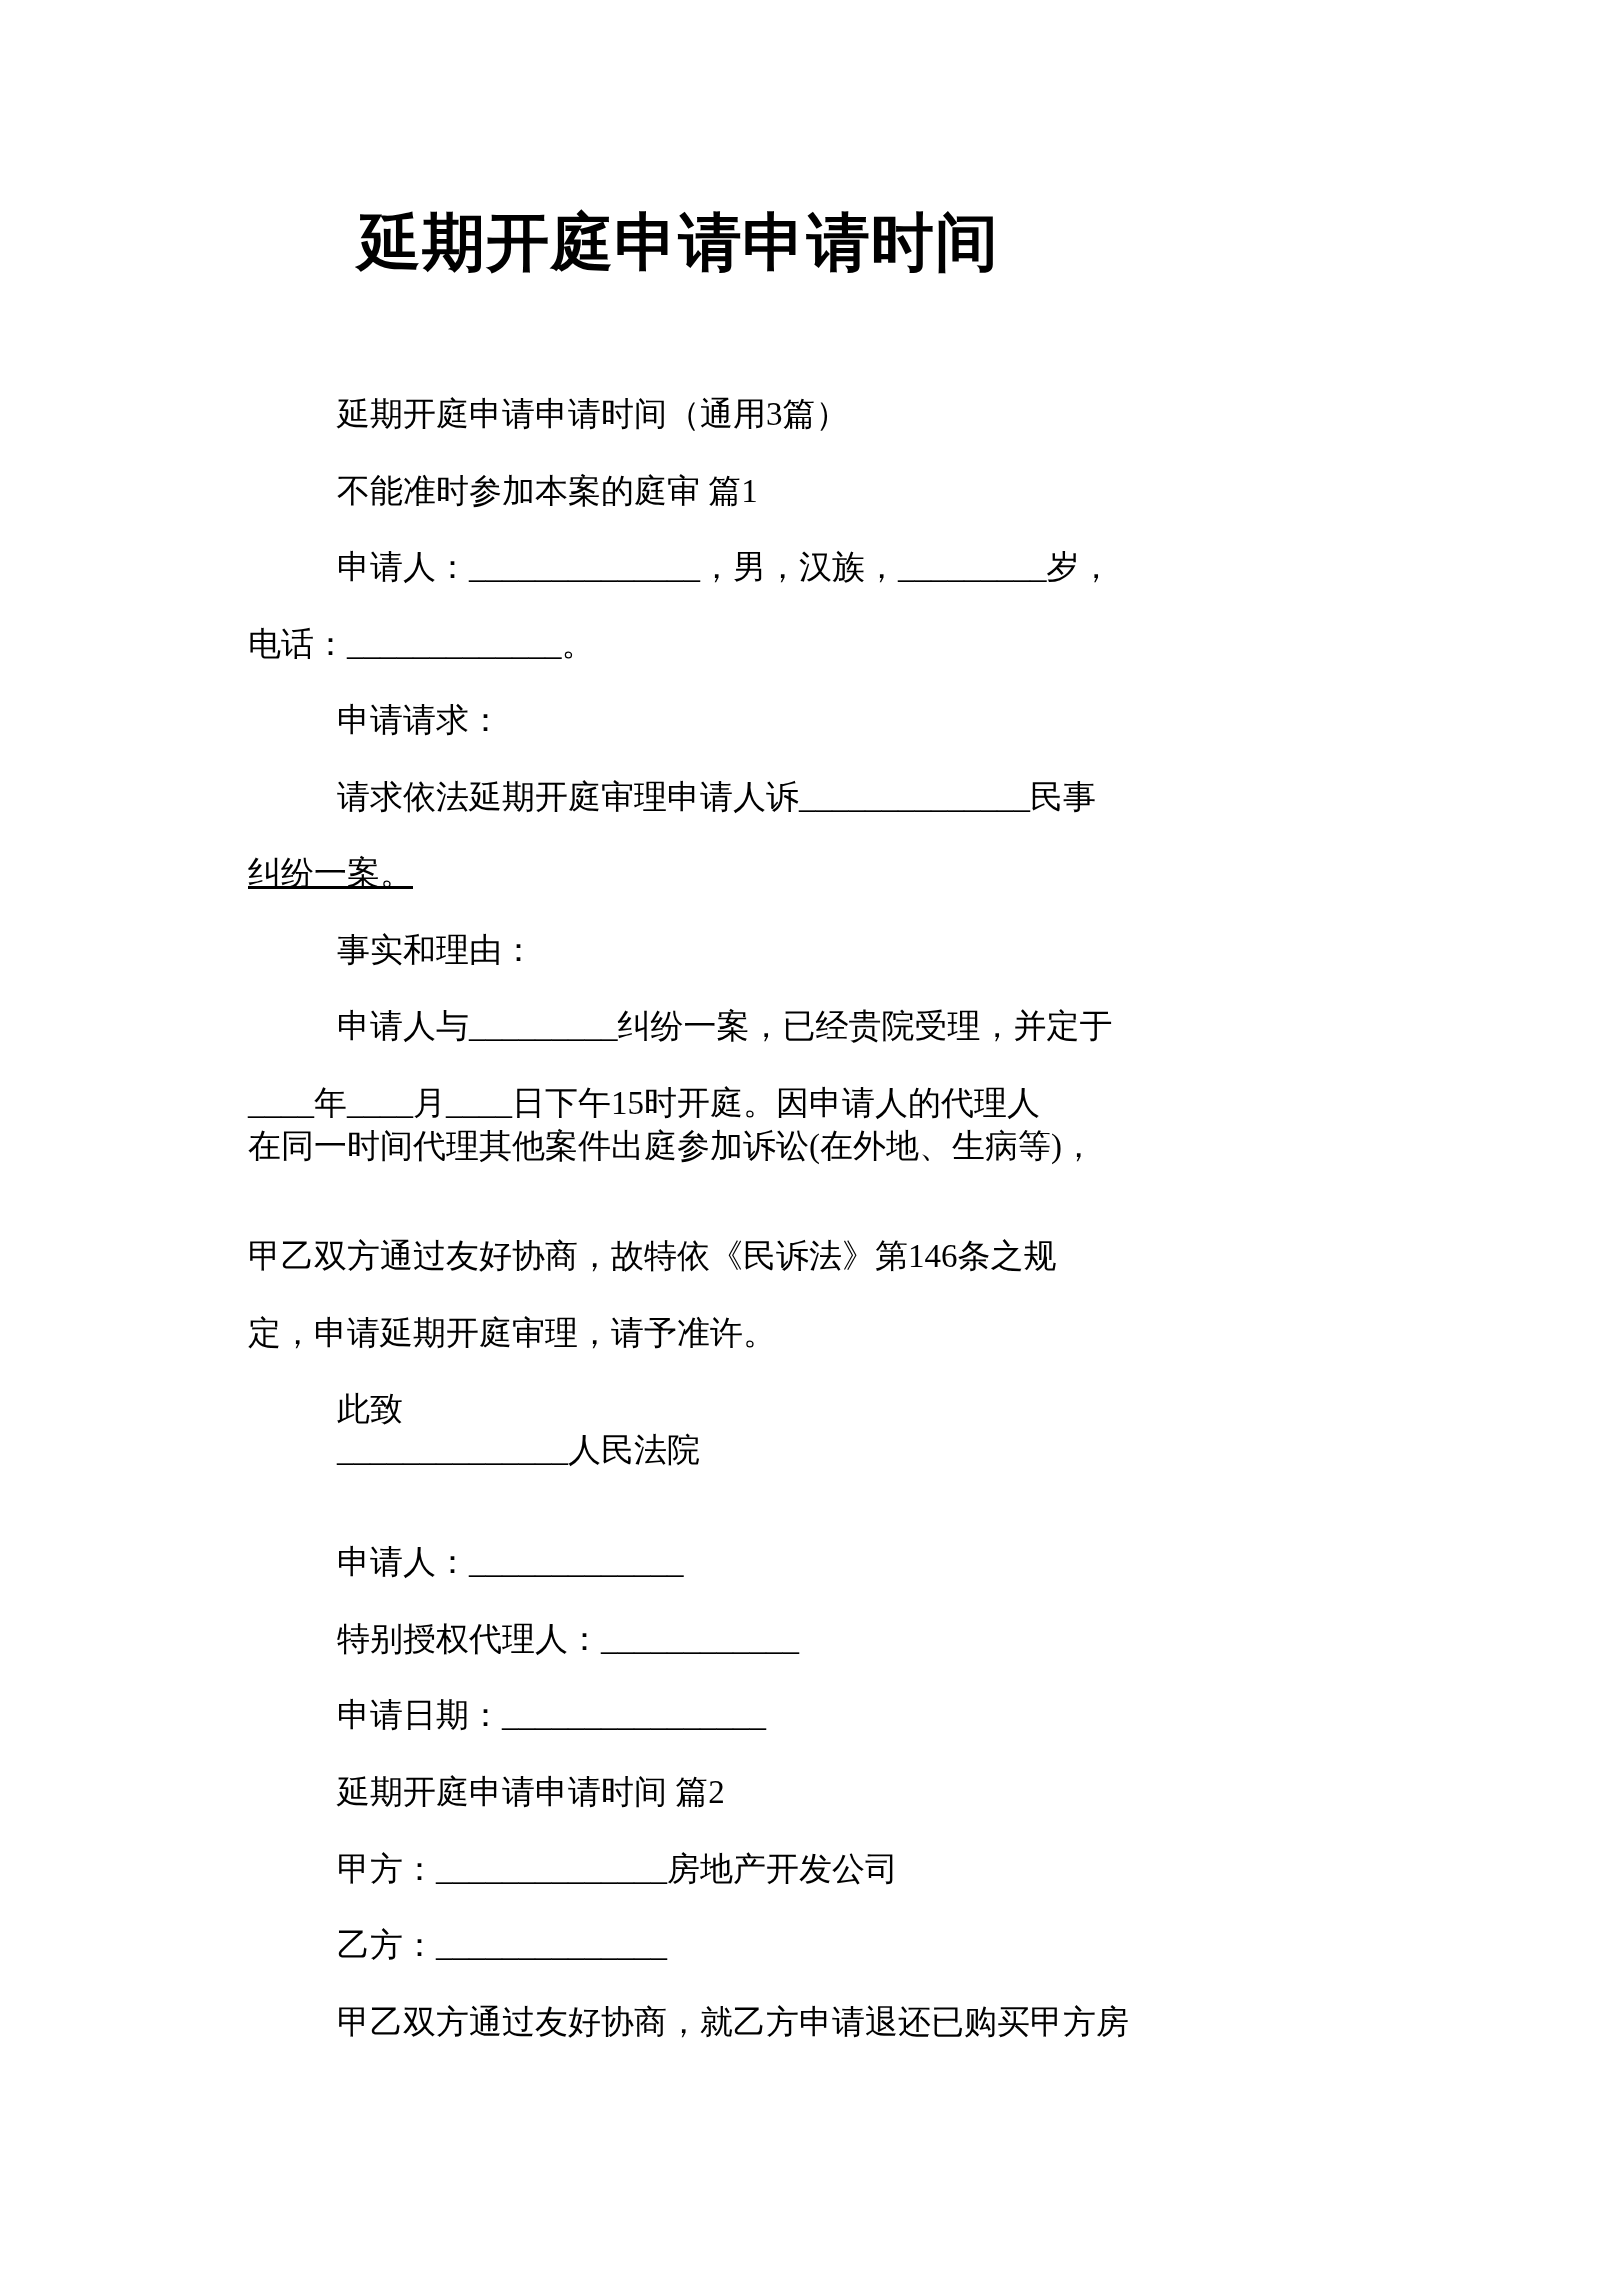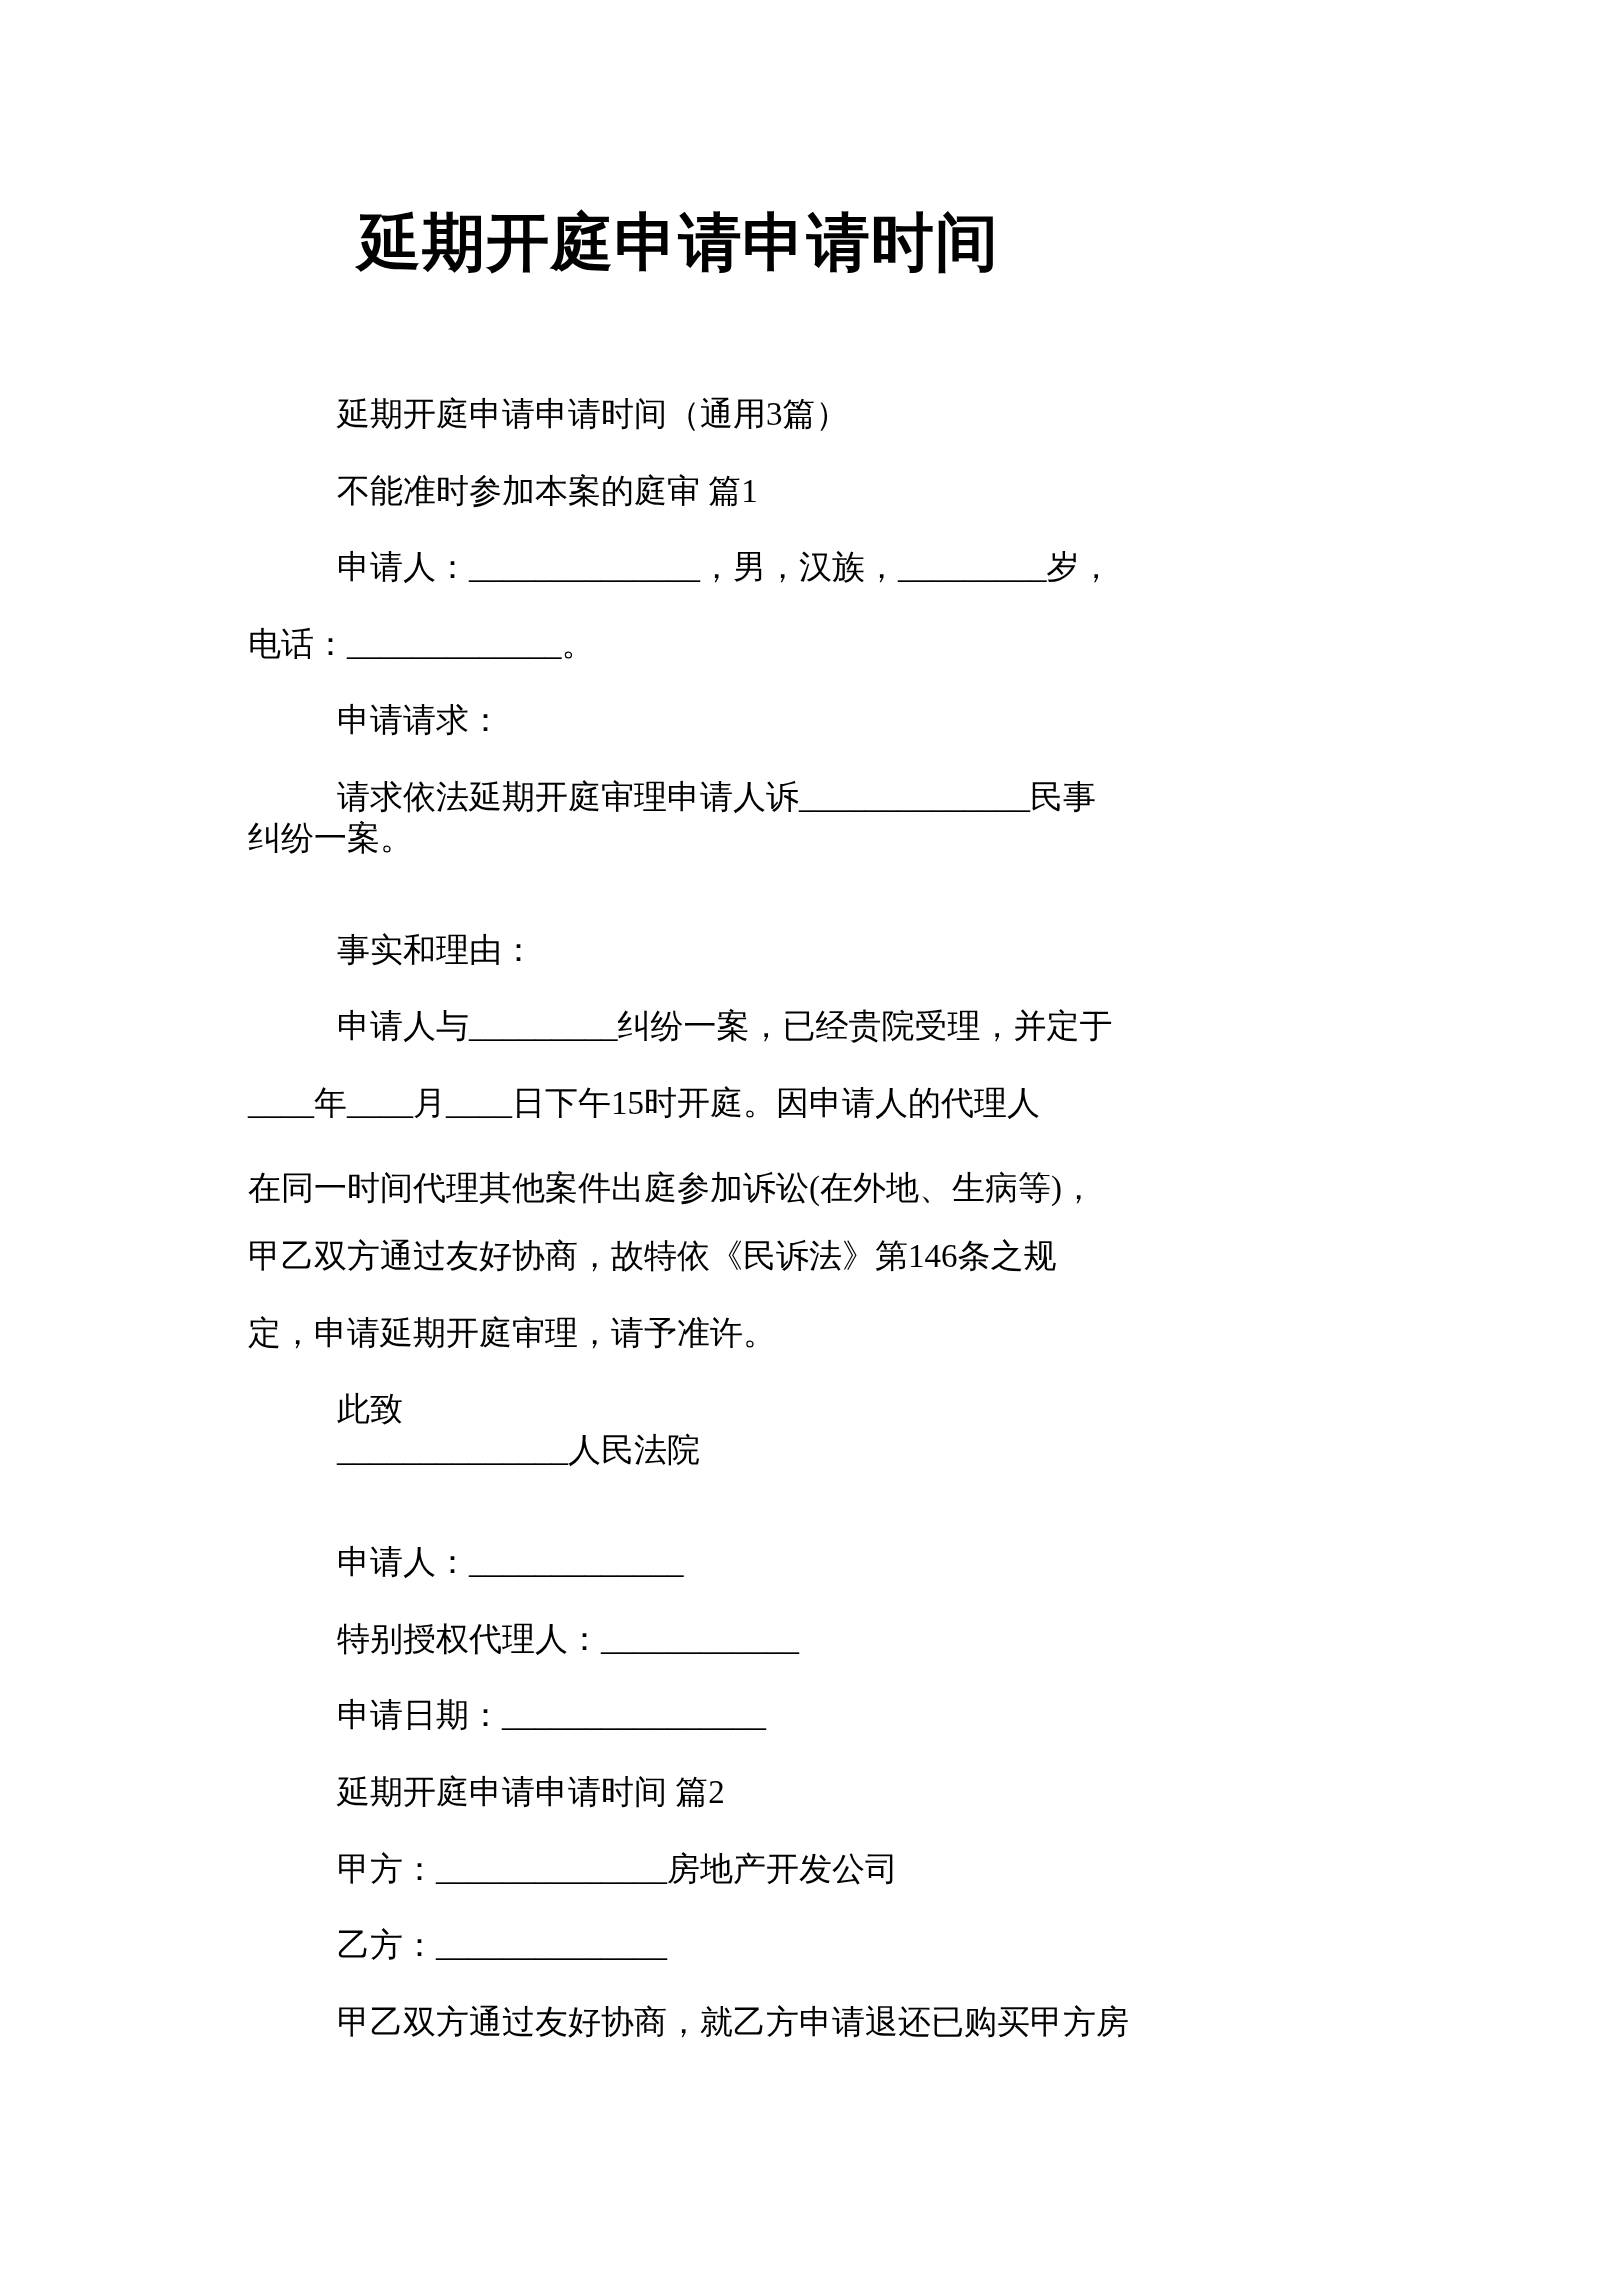--- a/index.html
+++ b/index.html
@@ -47,25 +47,25 @@
 
 <div class="page">
   <h1 class="title">延期开庭申请申请时间</h1>
   <div id="document-body">
       <div class="line indent" style="top: 376px;">延期开庭申请申请时间（通用3篇）</div>
       <div class="line indent" style="top: 453px;">不能准时参加本案的庭审 篇1</div>
       <div class="line indent" style="top: 529px;">申请人：______________，男，汉族，_________岁，</div>
       <div class="line" style="top: 606px;">电话：_____________。</div>
       <div class="line indent" style="top: 682px;">申请请求：</div>
       <div class="line indent" style="top: 759px;">请求依法延期开庭审理申请人诉______________民事</div>
-      <div class="line" style="top: 800px;">纠纷一案。</div>
+      <div class="line" style="top: 835px; text-decoration: underline;">纠纷一案。</div>
       <div class="line indent" style="top: 912px;">事实和理由：</div>
       <div class="line indent" style="top: 988px;">申请人与_________纠纷一案，已经贵院受理，并定于</div>
       <div class="line" style="top: 1065px;">____年____月____日下午15时开庭。因申请人的代理人</div>
-      <div class="line" style="top: 1150px; text-align: right;">在同一时间代理其他案件出庭参加诉讼(在外地、生病等)，</div>
+      <div class="line" style="top: 1108px; text-align: right;">在同一时间代理其他案件出庭参加诉讼(在外地、生病等)，</div>
       <div class="line" style="top: 1218px;">甲乙双方通过友好协商，故特依《民诉法》第146条之规</div>
       <div class="line" style="top: 1295px;">定，申请延期开庭审理，请予准许。</div>
       <div class="line indent" style="top: 1371px; text-align: right;">此致</div>
       <div class="line indent" style="top: 1412px;">______________人民法院</div>
       <div class="line indent" style="top: 1524px;">申请人：_____________</div>
       <div class="line indent" style="top: 1601px;">特别授权代理人：____________</div>
       <div class="line indent" style="top: 1677px;">申请日期：________________</div>
       <div class="line indent" style="top: 1754px;">延期开庭申请申请时间 篇2</div>
       <div class="line indent" style="top: 1831px;">甲方：______________房地产开发公司</div>
       <div class="line indent" style="top: 1907px;">乙方：______________</div>

